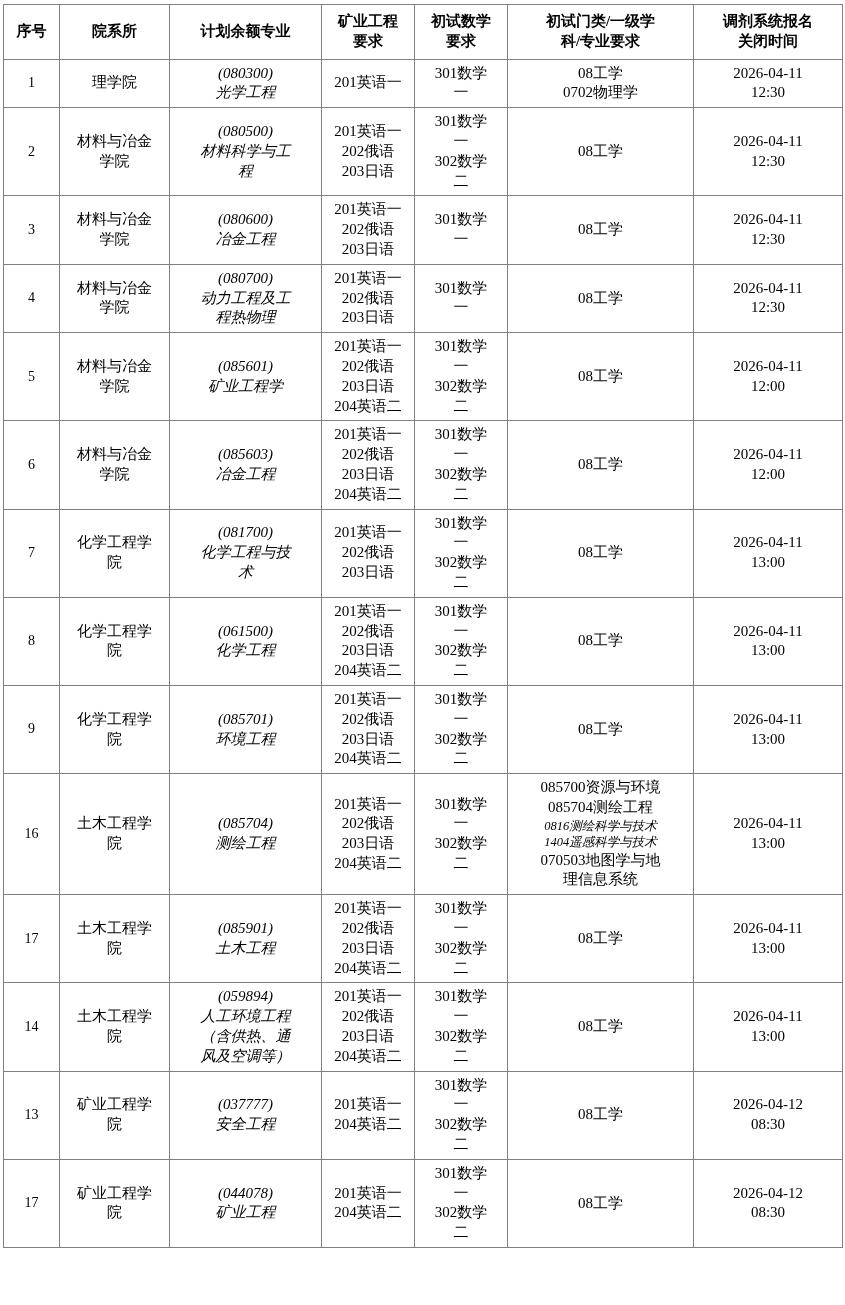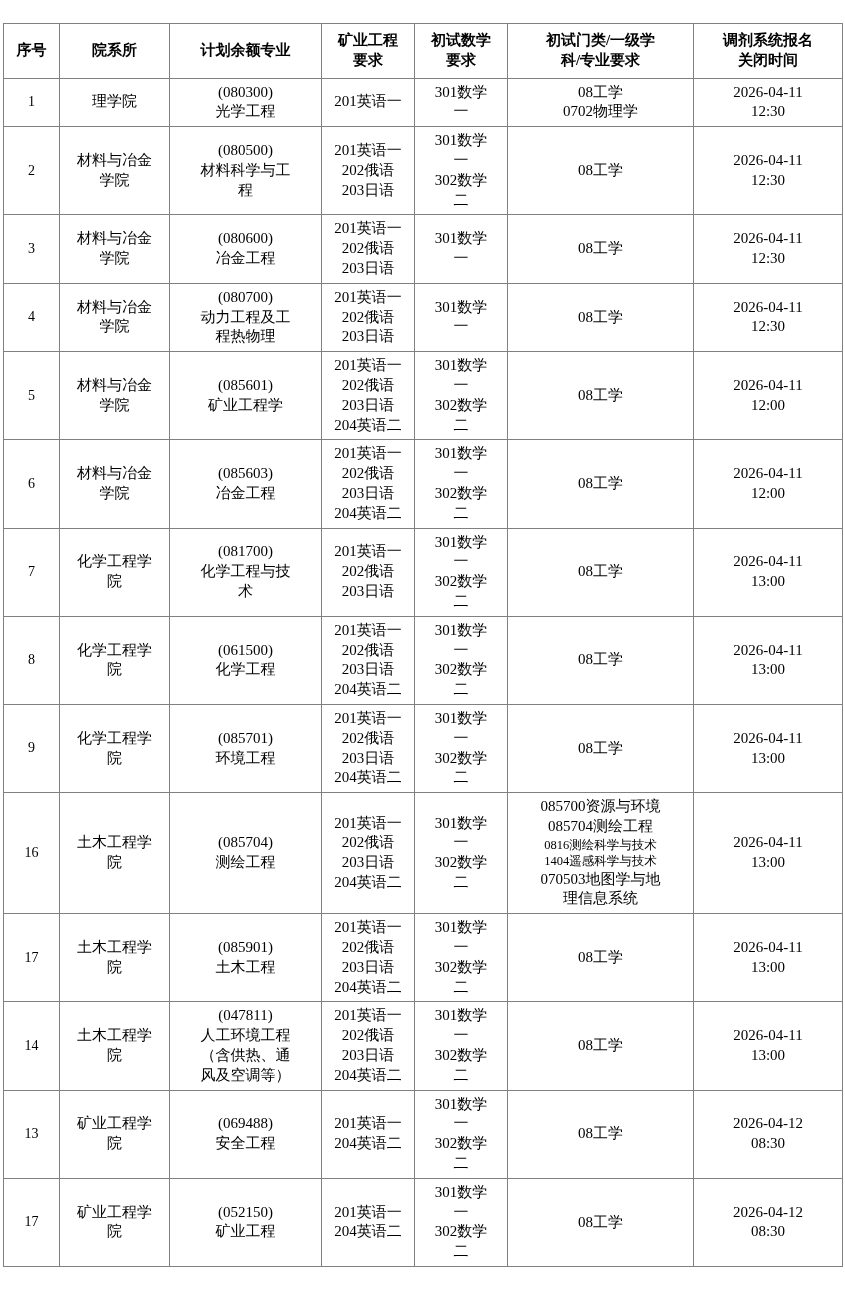--- a/index.html
+++ b/index.html
@@ -9,21 +9,20 @@
   }
   body {
     width: 845px;
     font-family: "Liberation Serif", "DejaVu Serif", serif;
     color: #000000;
   }
   #sheet {
     width: 669px;
     box-sizing: border-box;
     padding: 4px 3px 6px 3px;
-    margin-top: 19px;
   }
   table.grid {
     border-collapse: collapse;
     width: 839px;
     table-layout: fixed;
   }
   table.grid th,
   table.grid td {
     border: 1px solid #808080;
     text-align: center;
@@ -39,26 +38,28 @@
   }
   td.idx {
     font-size: 14px;
   }
   td.dept, td.major, td.req, td.subject, td.deadline {
     font-size: 15px;
   }
   td.major .code,
   td.major .name {
     display: block;
+    font-style: italic;
   }
   .line {
     display: block;
   }
   .small {
     font-size: 12.5px;
+    font-style: italic;
   }
   col.c1 { width: 56px; }
   col.c2 { width: 110px; }
   col.c3 { width: 152px; }
   col.c4 { width: 93px; }
   col.c5 { width: 93px; }
   col.c6 { width: 186px; }
   col.c7 { width: 149px; }
 </style>
 </head>
@@ -430,21 +431,21 @@
             <span class="line">13:00</span>
           </td>
         </tr>
         <tr>
           <td class="idx">14</td>
           <td class="dept">
             <span class="line">土木工程学</span>
             <span class="line">院</span>
           </td>
           <td class="major">
-            <span class="code">(047811)</span>
+            <span class="code">(059894)</span>
             <span class="name">人工环境工程</span>
             <span class="name">（含供热、通</span>
             <span class="name">风及空调等）</span>
           </td>
           <td class="req">
             <span class="line">201英语一</span>
             <span class="line">202俄语</span>
             <span class="line">203日语</span>
             <span class="line">204英语二</span>
           </td>
@@ -462,21 +463,21 @@
             <span class="line">13:00</span>
           </td>
         </tr>
         <tr>
           <td class="idx">13</td>
           <td class="dept">
             <span class="line">矿业工程学</span>
             <span class="line">院</span>
           </td>
           <td class="major">
-            <span class="code">(069488)</span>
+            <span class="code">(037777)</span>
             <span class="name">安全工程</span>
           </td>
           <td class="req">
             <span class="line">201英语一</span>
             <span class="line">204英语二</span>
           </td>
           <td class="req">
             <span class="line">301数学</span>
             <span class="line">一</span>
             <span class="line">302数学</span>
@@ -490,21 +491,21 @@
             <span class="line">08:30</span>
           </td>
         </tr>
         <tr>
           <td class="idx">17</td>
           <td class="dept">
             <span class="line">矿业工程学</span>
             <span class="line">院</span>
           </td>
           <td class="major">
-            <span class="code">(052150)</span>
+            <span class="code">(044078)</span>
             <span class="name">矿业工程</span>
           </td>
           <td class="req">
             <span class="line">201英语一</span>
             <span class="line">204英语二</span>
           </td>
           <td class="req">
             <span class="line">301数学</span>
             <span class="line">一</span>
             <span class="line">302数学</span>

